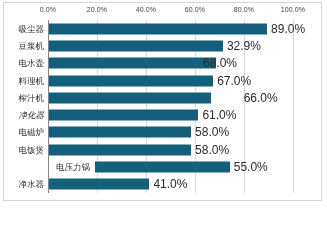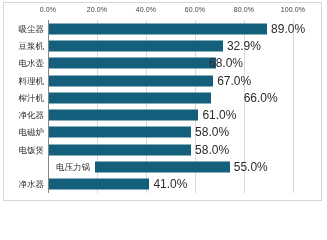--- a/index.html
+++ b/index.html
@@ -139,34 +139,34 @@
           <span class="val-label" style="left: 219.05px; color: rgb(43, 43, 43);">89.0%</span>
         </div>
         <div class="bar-row" style="top: 17.3px; height: 17.3px;">
           <span class="cat-label" style="color: rgb(43, 43, 43);">豆浆机</span>
           <div class="bar" style="width: 173.95px; background: rgb(20, 96, 124);"></div>
           <span class="val-label" style="left: 174.95px; color: rgb(43, 43, 43);">32.9%</span>
         </div>
         <div class="bar-row" style="top: 34.6px; height: 17.3px;">
           <span class="cat-label" style="color: rgb(43, 43, 43);">电水壶</span>
           <div class="bar" style="width: 166.6px; background: rgb(20, 96, 124);"></div>
-          <span class="val-label" style="left: 157px; color: rgb(43, 43, 43);">68.0%</span>
+          <span class="val-label" style="left: 151px; color: rgb(43, 43, 43);">68.0%</span>
         </div>
         <div class="bar-row" style="top: 51.9px; height: 17.3px;">
           <span class="cat-label" style="color: rgb(43, 43, 43);">料理机</span>
           <div class="bar" style="width: 164.15px; background: rgb(20, 96, 124);"></div>
           <span class="val-label" style="left: 165.15px; color: rgb(43, 43, 43);">67.0%</span>
         </div>
         <div class="bar-row" style="top: 69.2px; height: 17.3px;">
           <span class="cat-label" style="color: rgb(43, 43, 43);">榨汁机</span>
           <div class="bar" style="width: 161.7px; background: rgb(20, 96, 124);"></div>
           <span class="val-label" style="left: 162.7px; color: rgb(43, 43, 43); margin-left: 33px;">66.0%</span>
         </div>
         <div class="bar-row" style="top: 86.5px; height: 17.3px;">
-          <span class="cat-label" style="color: rgb(43, 43, 43);">净化器</span>
+          <span class="cat-label" style="color: rgb(43, 43, 43); font-style: italic;">净化器</span>
           <div class="bar" style="width: 149.45px; background: rgb(20, 96, 124);"></div>
           <span class="val-label" style="left: 150.45px; color: rgb(43, 43, 43);">61.0%</span>
         </div>
         <div class="bar-row" style="top: 103.8px; height: 17.3px; text-align: center;">
           <span class="cat-label" style="color: rgb(43, 43, 43);">电磁炉</span>
           <div class="bar" style="width: 142.1px; background: rgb(20, 96, 124);"></div>
           <span class="val-label" style="left: 143.1px; color: rgb(43, 43, 43);">58.0%</span>
         </div>
         <div class="bar-row" style="top: 121.1px; height: 17.3px;">
           <span class="cat-label" style="color: rgb(43, 43, 43);">电饭煲</span>

